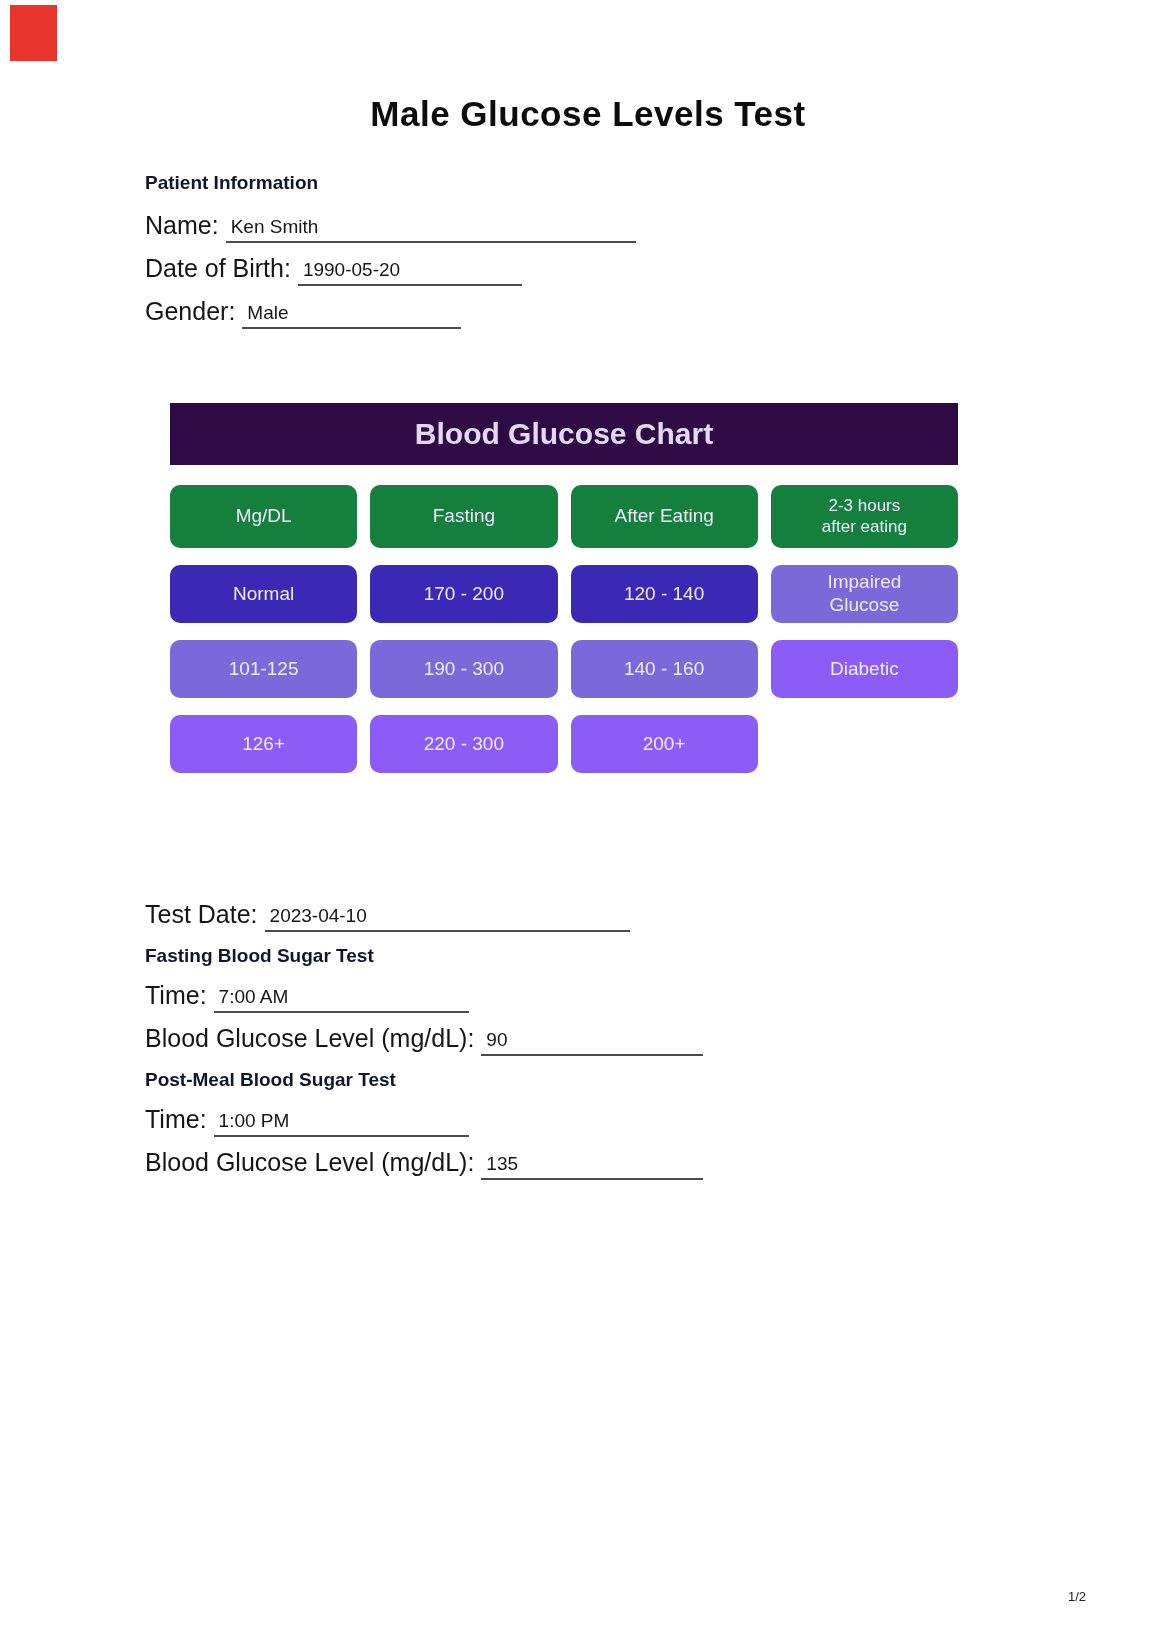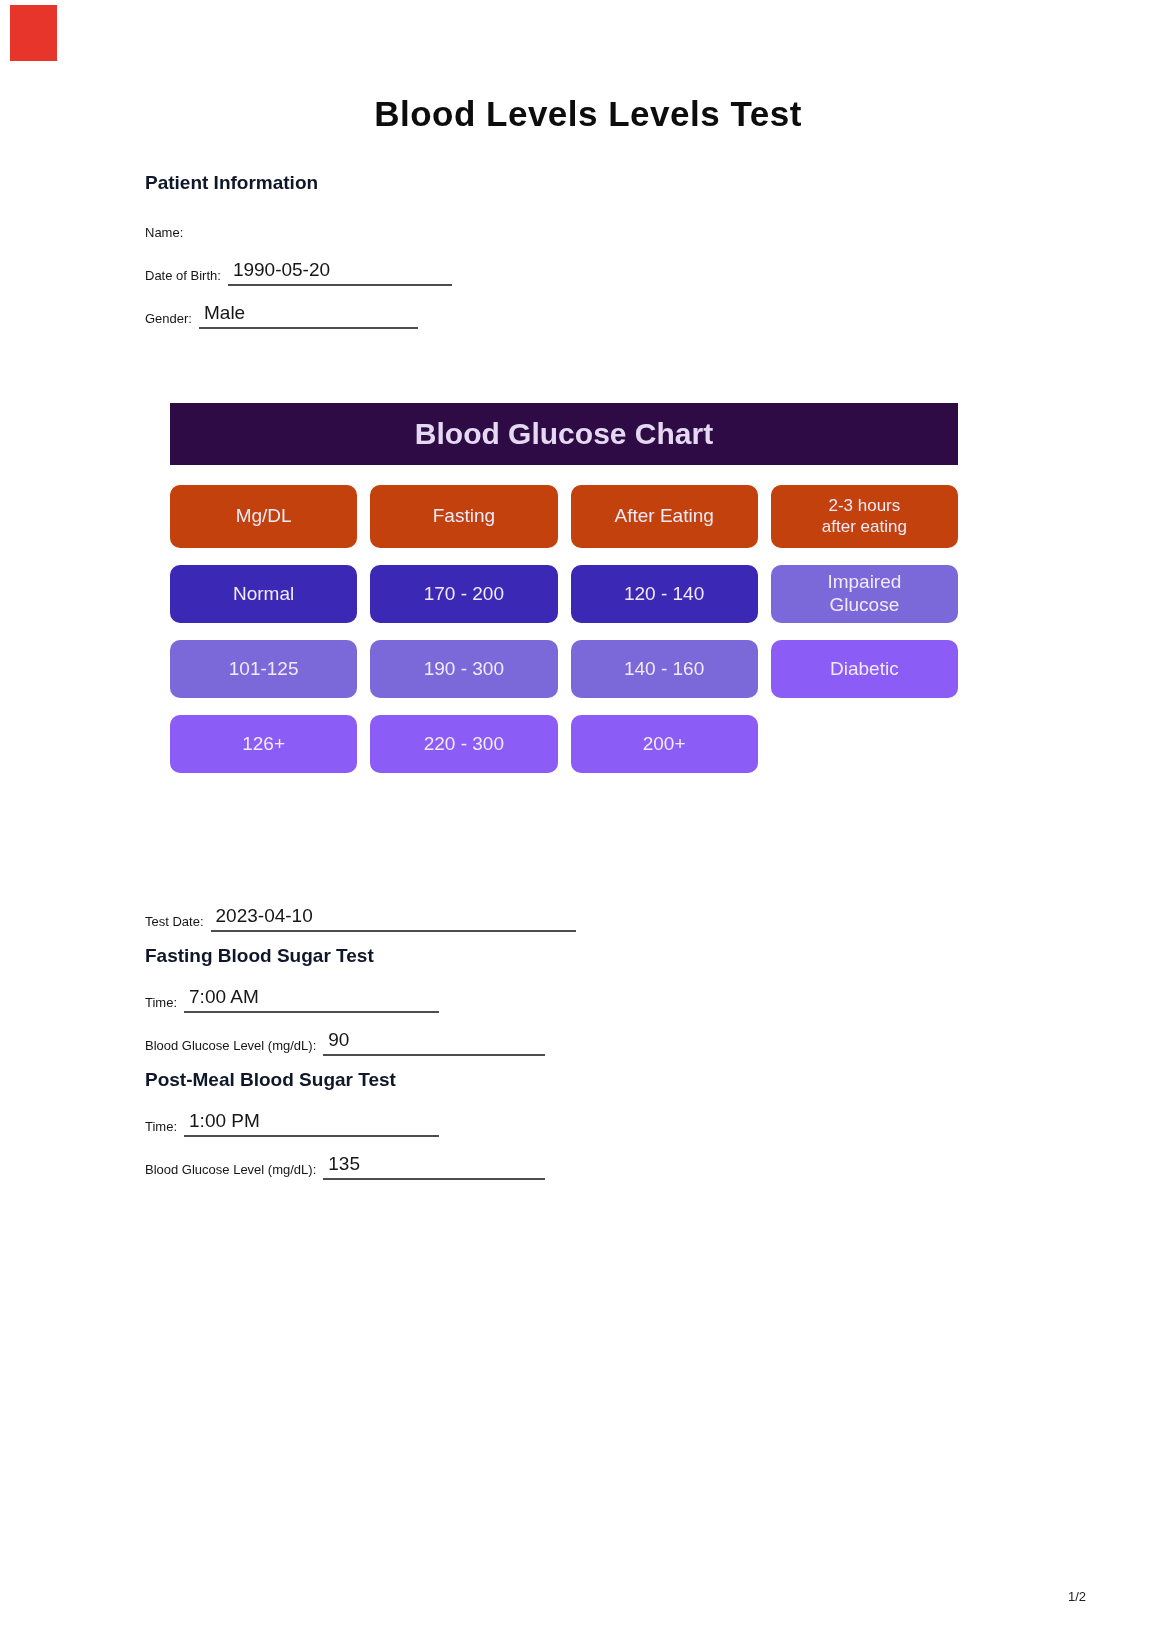--- a/index.html
+++ b/index.html
@@ -34,21 +34,21 @@
 
   
   .patient { position: absolute; left: 145px; top: 172px; }
   .section-heading {
     font-size: 19px;
     font-weight: bold;
     color: #0f172a;
     margin-bottom: 19px;
   }
   .field { display: flex; align-items: flex-end; margin-bottom: 13px; height: 30px; }
-  .field .lbl { font-size: 13px; color: #161616; padding-bottom: 3px; white-space: nowrap; }
+  .field .lbl { font-size: 25px; color: #161616; padding-bottom: 3px; white-space: nowrap; }
   .field .val {
     display: inline-block;
     margin-left: 7px;
     padding: 0 0 3px 5px;
     font-size: 19px;
     color: #161616;
     border-bottom: 2px solid #4d4d4d;
     white-space: nowrap;
   }
   .w410 { width: 410px; }
@@ -77,21 +77,21 @@
     row-gap: 17px;
   }
   .cell {
     border-radius: 10px;
     display: flex; align-items: center; justify-content: center;
     text-align: center;
     font-size: 19px;
     color: #f0eafa;
     line-height: 1.2;
   }
-  .cell.hdr { background: #c2410c; }
+  .cell.hdr { background: #15803d; }
   .cell.hdr-small { font-size: 17px; white-space: pre-line; }
   .cell.r-normal { background: #3b28b4; }
   .cell.r-impaired { background: #7b69d9; }
   .cell.r-impaired .wrap { max-width: 105px; }
   .cell.r-diabetic { background: #8b5cf6; }
 
   
   .tests { position: absolute; left: 145px; top: 902px; }
   .tests .section-heading { margin: 8px 0 16px 0; }
 
@@ -117,26 +117,27 @@
     color: #222;
   }
 </style>
 </head>
 <body>
 
 <div class="page">
 
   <div class="red-marker"></div>
 
-  <div class="doc-title">Blood Levels Levels Test</div>
+  <div class="doc-title">Male Glucose Levels Test</div>
 
   <div class="patient">
     <div class="section-heading">Patient Information</div>
     <div class="field">
       <span class="lbl">Name:</span>
+      <span class="val w410">Ken Smith</span>
     </div>
     <div class="field">
       <span class="lbl">Date of Birth:</span>
       <span class="val w224">1990-05-20</span>
     </div>
     <div class="field">
       <span class="lbl">Gender:</span>
       <span class="val w219">Male</span>
     </div>
   </div>

